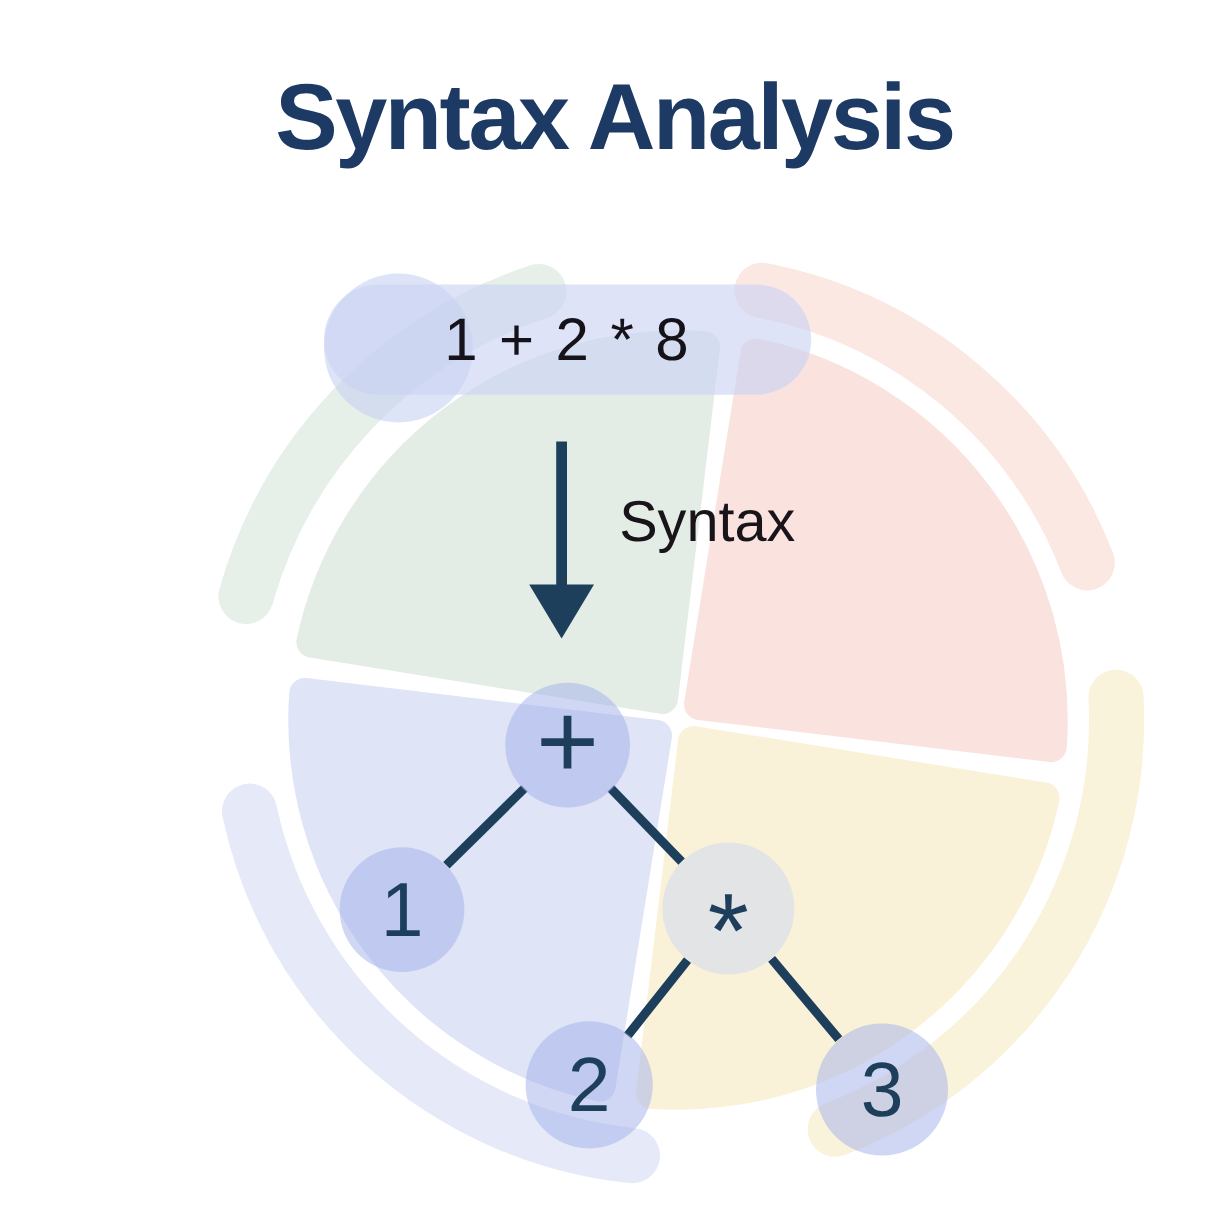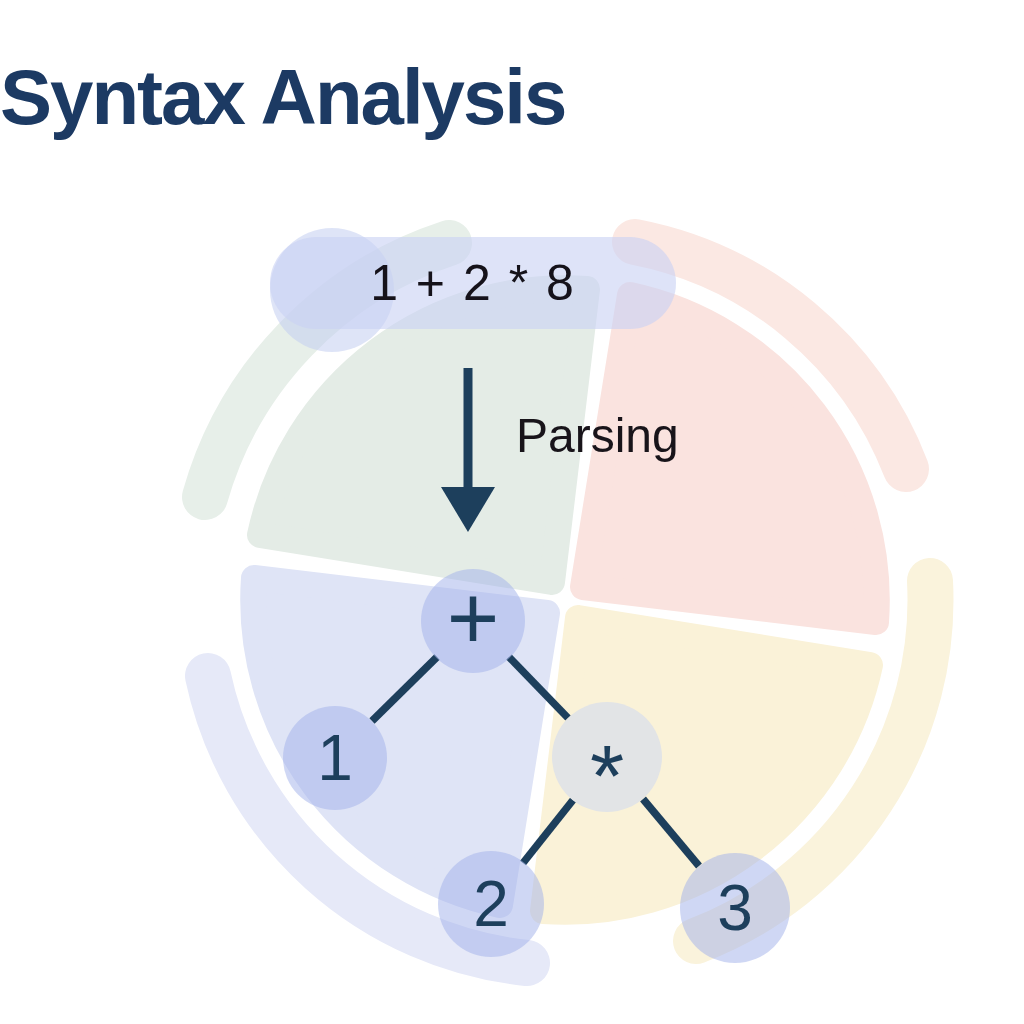--- a/index.html
+++ b/index.html
@@ -7,21 +7,21 @@
     width:1024px;height:1024px;position:relative;overflow:hidden;
     background:#ffffff;
     font-family:"Liberation Sans","DejaVu Sans",sans-serif;
   }
   .layer{position:absolute;left:0;top:0;width:1024px;height:1024px;}
   #watermark{z-index:1;}
   #connectors{z-index:3;}
 
   .title{
     position:absolute;z-index:5;top:52px;left:0;right:0;
-    text-align:left;font-size:78px;font-weight:bold;
+    text-align:center;font-size:78px;font-weight:bold;
     letter-spacing:-2px;color:#1c3a63;
   }
 
   .pill{
     position:absolute;z-index:2;left:270px;top:237px;width:406px;height:92px;
     border-radius:46px;background:rgba(202,210,243,0.62);
     display:flex;align-items:center;justify-content:center;
   }
   .expr{font-size:50px;color:#15121a;letter-spacing:2px;}
 
@@ -75,21 +75,21 @@
     <polygon points="468,532 441,487 495,487" fill="#1d3f5c" stroke="none"></polygon>
     <g stroke-width="7.5">
       <line x1="437" y1="657" x2="372" y2="721"></line>
       <line x1="509" y1="657" x2="568" y2="718"></line>
       <line x1="573" y1="800" x2="523" y2="863"></line>
       <line x1="643" y1="799" x2="699" y2="866"></line>
     </g>
   </g>
 </svg>
 
-<div class="parsing-label">Parsing</div>
+<div class="parsing-label">Syntax</div>
 
 <div class="node node-plus">
   <span class="glyph">+</span>
 </div>
 <div class="node node-one">
   <span class="glyph">1</span>
 </div>
 <div class="node node-star">
   <span class="glyph">*</span>
 </div>

